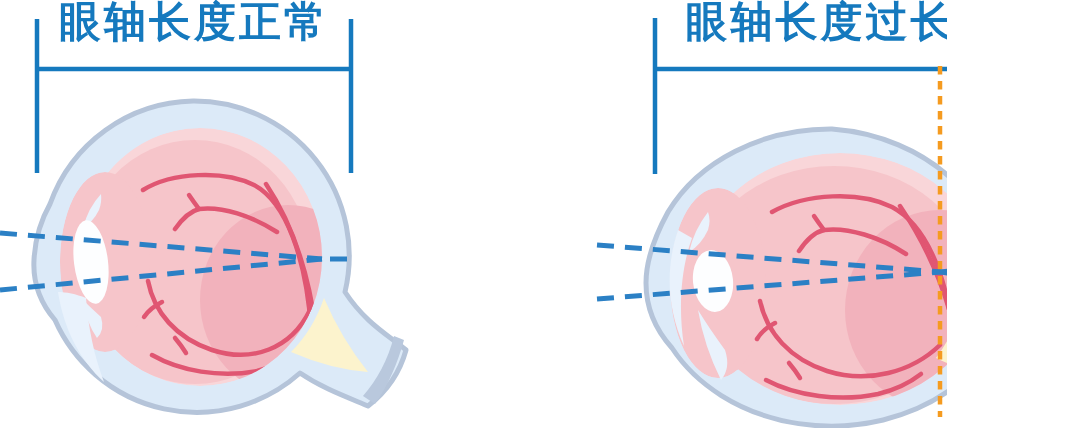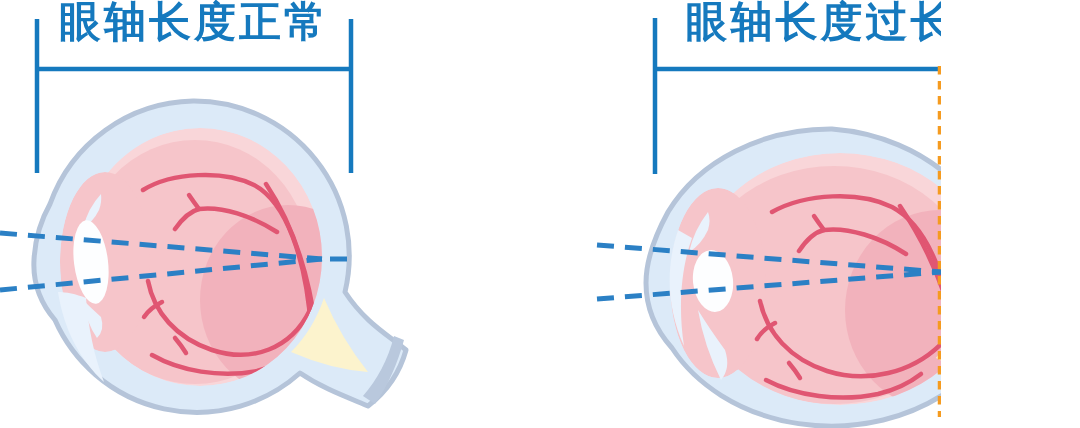--- a/index.html
+++ b/index.html
@@ -2,20 +2,21 @@
 <html style="--page-bg: #ffffff; --title-blue: #1579be; --bracket-blue: #1579be; --ray-blue: #2b80c5; --focus-orange: #f59b20; --sclera-fill: #dceaf8; --sclera-stroke: #b5c4d9; --stalk-shadow: #b9c8dd; --pink-light: #f9d6d9; --pink-mid: #f6c5ca; --pink-dark: #f2b2bc; --vessel-red: #e05672; --nerve-yellow: #fcf3cd; --lens-white: #fdfeff; --highlight-white: #e9f2fc;"><head>
 <meta charset="utf-8">
 <style>
   html,body{margin:0;padding:0;background:#fff;}
   .stage{
     position:relative;
     width:941px;height:428px;
     background:var(--page-bg,#ffffff);
     overflow:hidden;
     font-family:"Liberation Sans",sans-serif;
+    padding-left:6px;
   }
   .scene{position:absolute;left:0;top:0;}
   .title{
     position:absolute;top:-3px;
     font-family:"Liberation Sans","DejaVu Sans",sans-serif;
     font-size:42px;line-height:50px;font-weight:700;
     letter-spacing:3px;
     color:var(--title-blue,#1579be);
     text-align:center;
     white-space:nowrap;

